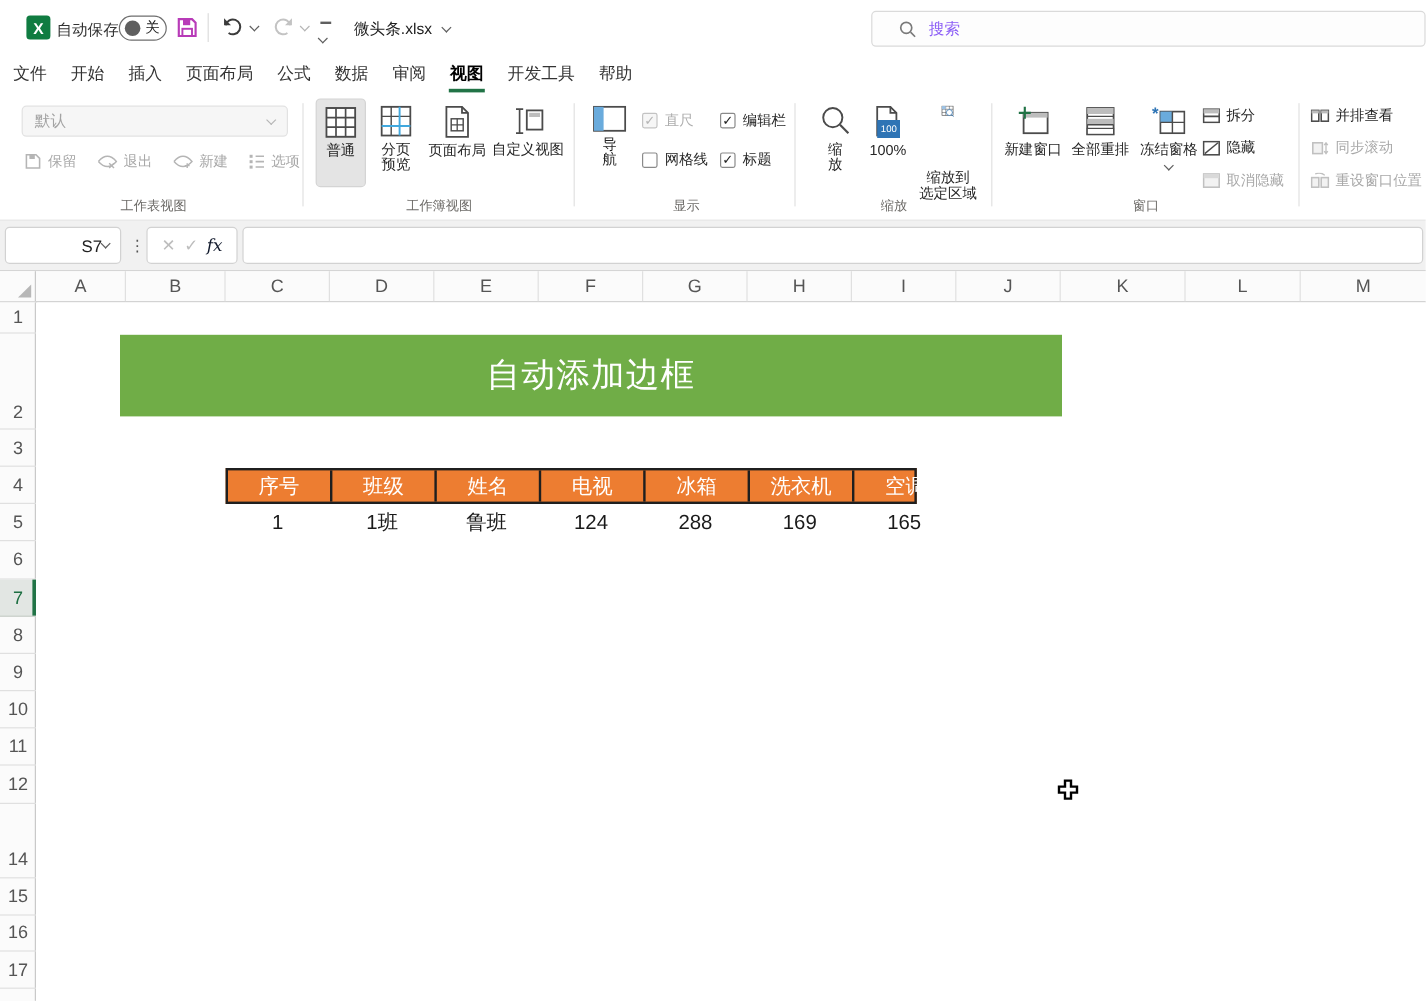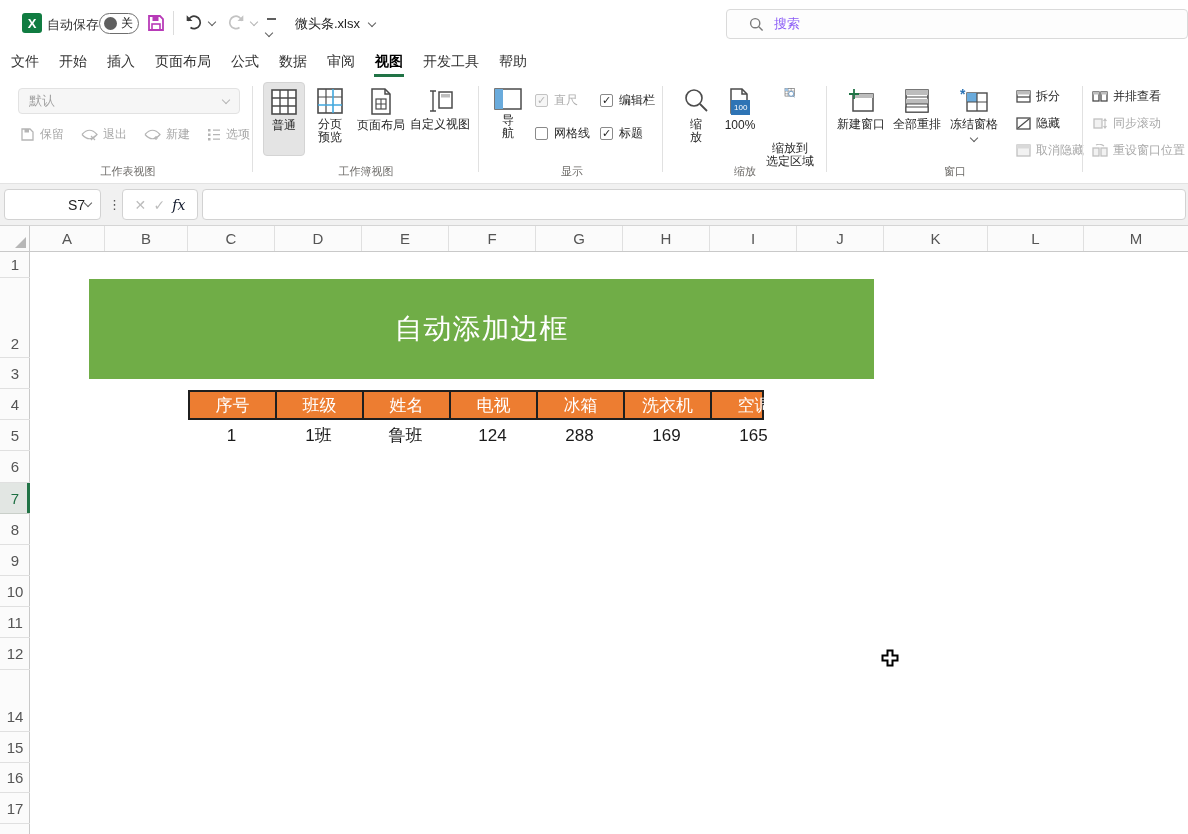--- a/index.html
+++ b/index.html
@@ -59,21 +59,21 @@
   #corner { position:absolute; left:0; top:0; width:30px; height:25px; border-right:1px solid #c9c9c9; background:#fbfbfb; }
   #corner .tri { position:absolute; right:3px; bottom:3px; width:0; height:0;
     border-left:11px solid transparent; border-bottom:11px solid #b7b7b7; }
   #rowhead { left:0; top:252px; width:30px; height:582px; background:#fbfbfb; border-right:1px solid #c9c9c9; }
   .rowcell { position:absolute; left:0; width:30px; border-bottom:1px solid #e0e0e0;
     display:flex; align-items:center; justify-content:center; font-size:15px; color:#555; }
   .rowcell.sel { background:#e2e6e3; color:#1d6f42; border-bottom:1px solid #c9cfc9; }
   .rowcell.sel .selbar { position:absolute; right:0; top:0; width:3px; height:100%; background:#217346; }
   #sheet { left:31px; top:252px; width:1157px; height:582px; background:#fff; }
   
-  #banner { left:89px; top:279px; width:785px; height:100px; background:#70AD47;
+  #banner { left:100px; top:279px; width:785px; height:68px; background:#70AD47;
     display:flex; align-items:center; justify-content:center; }
   #banner span { color:#fff; font-size:28px; letter-spacing:1px; }
   #tbl-header { left:188px; top:390px; width:576px; height:30px; display:flex;
     border:2px solid #1f1f1f; background:#ED7D31; }
   .th { flex:0 0 87px; display:flex; align-items:center; justify-content:center;
     color:#fff; font-size:17px; border-left:2px solid #1f1f1f; }
   .th:first-child { border-left:none; flex-basis:85px; }
   #tbl-data { left:188px; top:420px; width:609px; height:31px; display:flex; }
   .td { flex:0 0 87px; display:flex; align-items:center; justify-content:center;
     color:#1a1a1a; font-size:17px; }
@@ -306,21 +306,21 @@
     <div class="bigbtn" style="left:114px;width:52px;height:86px;">
       <svg width="28" height="26" viewBox="0 0 28 26">
           <text x="0" y="11" font-size="14" fill="#2e74b5" font-weight="bold">*</text>
           <rect x="7" y="5" width="20" height="18" fill="#fff" stroke="#4b4b4b" stroke-width="1.4"></rect>
           <rect x="7" y="5" width="10" height="9" fill="#6aabdc"></rect>
           <path d="M17 5v18 M7 14h20" stroke="#4b4b4b" stroke-width="1.2"></path>
         </svg>
       <span>冻结窗格</span>
       <span class="chev" style="margin-top:0;"></span>
     </div>
-    <div class="abs" style="left:182px;top:10px;display:flex;flex-direction:column;gap:10px;">
+    <div class="abs" style="left:168px;top:10px;display:flex;flex-direction:column;gap:10px;">
       <span class="smallbtn">
         <svg width="15" height="13" viewBox="0 0 15 13">
             <rect x="1" y="1" width="13" height="11" fill="#fff" stroke="#4b4b4b" stroke-width="1.3"></rect>
             <rect x="1" y="1" width="13" height="3.5" fill="#bdbdbd"></rect>
             <path d="M1 7h13" stroke="#4b4b4b" stroke-width="1.3"></path>
           </svg>
         <span>拆分</span>
         </span>
       <span class="smallbtn">
         <svg width="15" height="13" viewBox="0 0 15 13">

